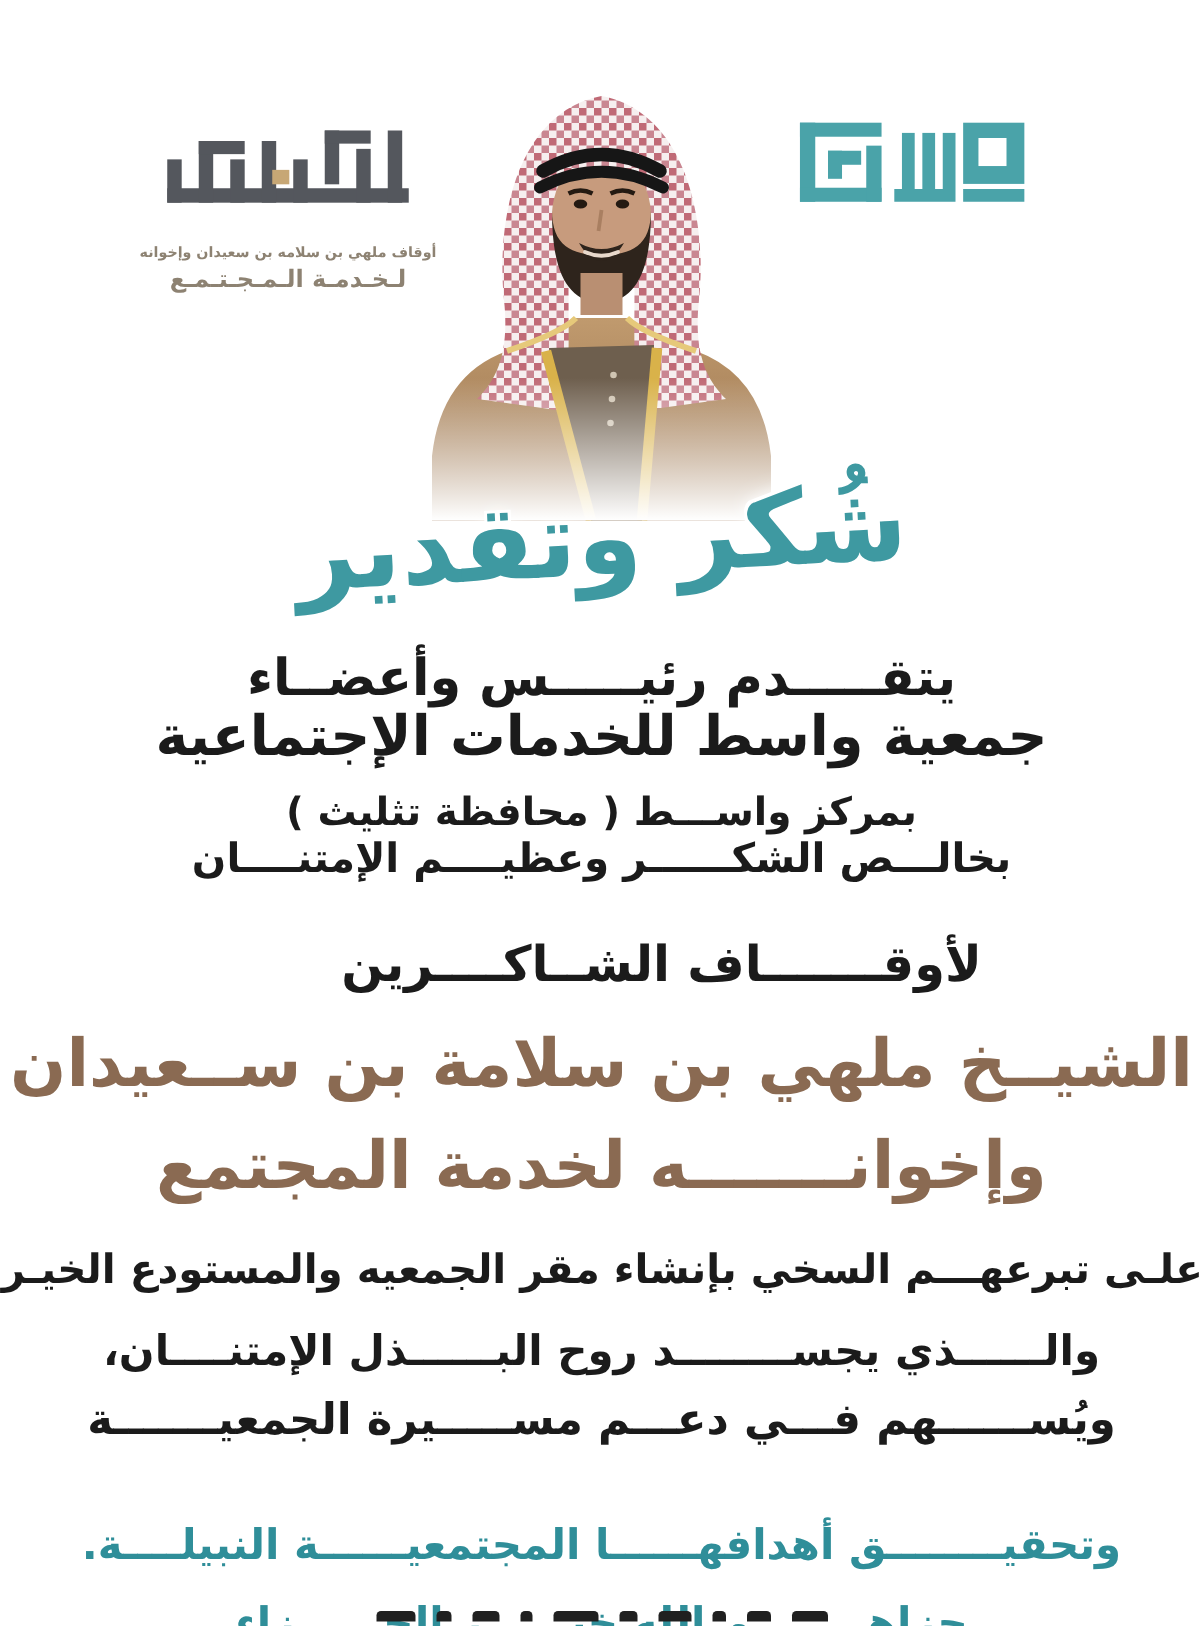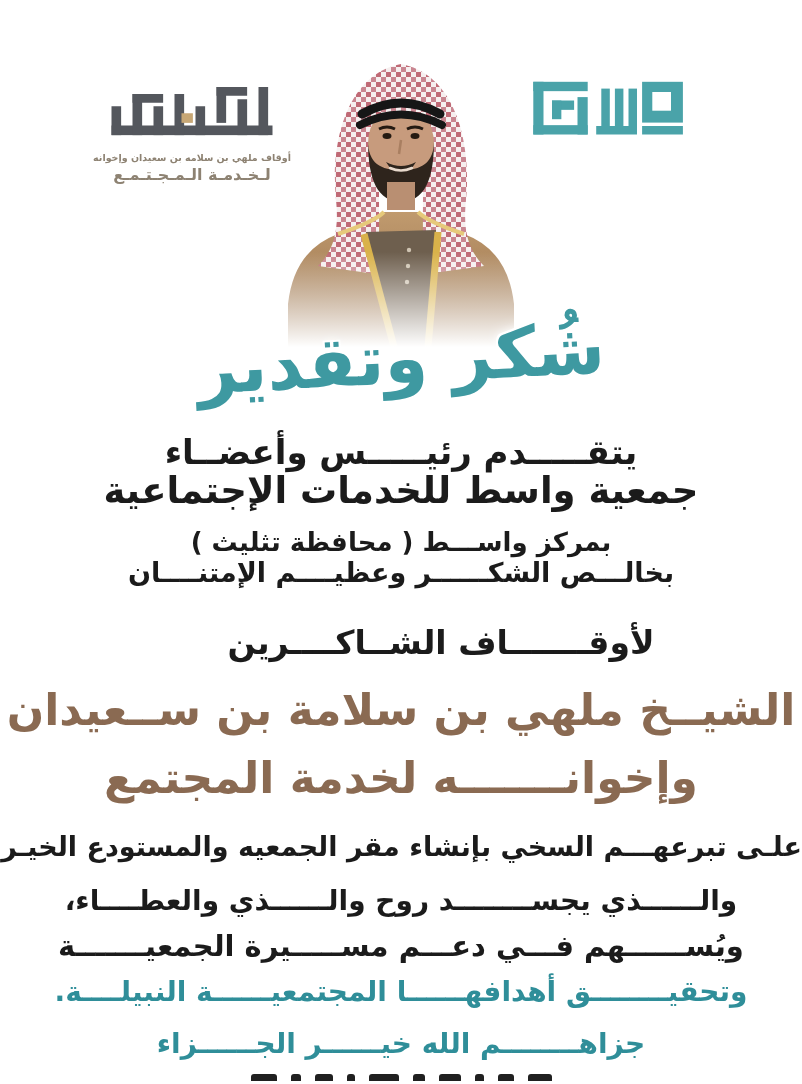--- a/index.html
+++ b/index.html
@@ -4,38 +4,38 @@
 <style>
   html,body{margin:0;padding:0;}
   body{
     width:802px;height:1084px;background:#ffffff;position:relative;
     font-family:"DejaVu Sans",sans-serif;overflow:hidden;
   }
   .abs{position:absolute;}
   
   .logo-left{left:92px;top:80px;width:200px;text-align:center;direction:rtl;}
   .logo-left .mark{width:180px;height:70px;margin:0 auto;display:block;}
-  .logo-left .sub1{color:#8d8272;font-size:9.5px;font-weight:bold;margin-top:2px;white-space:nowrap;}
+  .logo-left .sub1{color:#8d8272;font-size:9.5px;font-weight:bold;margin-top:13px;white-space:nowrap;}
   .logo-left .sub2{color:#8d8272;font-size:16px;font-weight:bold;letter-spacing:4px;margin-top:2px;white-space:nowrap;}
   .logo-right{left:488px;top:78px;width:230px;text-align:center;direction:rtl;}
   .logo-right .mark{width:170px;height:62px;margin:0 auto;display:block;}
   .logo-right .l1{color:#4aa3a9;font-size:23px;font-weight:bold;margin-top:2px;white-space:nowrap;}
   .logo-right .l2{color:#4aa3a9;font-size:14.5px;font-weight:bold;margin-top:3px;white-space:nowrap;}
   
   .portrait{left:276px;top:52px;width:250px;height:295px;}
   
   .callig{
     left:0;top:318px;width:100%;text-align:center;direction:rtl;
     font-size:70px;font-weight:bold;color:#3e99a1;transform:rotate(-3deg);
     text-shadow:-2px -2px 0 #fff,2px -2px 0 #fff,-2px 2px 0 #fff,2px 2px 0 #fff,0 0 10px #fff,0 0 16px #fff;
     z-index:5;
   }
   
   .tline{left:0;width:100%;text-align:center;direction:rtl;font-weight:bold;white-space:nowrap;}
-  .c-black{color:#1b1b1b;} .c-brown{color:#8a6a52;} .c-teal{color:#2f8e99;}
+  .c-black{color:#1b1b1b;} .c-brown{color:#8a6a52;} .c-teal{color:#2f8e99;margin-top:38px;}
   .l1{top:432px;font-size:34px;}
   .l2{top:469px;font-size:37px;}
   .l3{top:527px;font-size:26px;}
   .l4{top:557px;font-size:27px;}
   .l5{top:623px;font-size:33px;padding-left:40px;}
   .l6{top:684px;font-size:44px;}
   .l7{top:752px;font-size:44px;}
   .l8{top:831px;font-size:27px;}
   .l9{top:884px;font-size:28px;}
   .l10{top:929px;font-size:29px;}
@@ -145,21 +145,21 @@
 <div class="abs callig">شُكر وتقدير</div>
 
 <div class="abs tline l1 c-black">يتقـــــدم رئيـــــس وأعضــاء</div>
 <div class="abs tline l2 c-black">جمعية واسط للخدمات الإجتماعية</div>
 <div class="abs tline l3 c-black">بمركز واســـط ( محافظة تثليث )</div>
 <div class="abs tline l4 c-black">بخالـــص الشكــــــر وعظيــــم الإمتنــــان</div>
 <div class="abs tline l5 c-black">لأوقـــــــاف الشــاكــــرين</div>
 <div class="abs tline l6 c-brown">الشيــخ ملهي بن سلامة بن ســعيدان</div>
 <div class="abs tline l7 c-brown">وإخوانـــــــه لخدمة المجتمع</div>
 <div class="abs tline l8 c-black">علـى تبرعهـــم السخي بإنشاء مقر الجمعيه والمستودع الخيـري</div>
-<div class="abs tline l9 c-black">والــــــذي يجســــــــد روح والــــــذي والعطــــاء،</div>
+<div class="abs tline l9 c-black">والــــــذي يجســــــــد روح البــــــذل الإمتنــــان،</div>
 <div class="abs tline l10 c-black">ويُســــــهم فـــي دعـــم مســـــيرة الجمعيـــــــة</div>
 <div class="abs tline l11 c-teal">وتحقيــــــــق أهدافهــــــا المجتمعيــــــة النبيلــــة.</div>
 <div class="abs tline l12 c-teal">جزاهــــــــم الله خيــــــر الجــــــزاء</div>
 
 <div class="abs clipped">
   <i style="width:26px"></i>
     <i style="width:10px"></i>
     <i style="width:18px"></i>
     <i style="width:8px"></i>
   <i style="width:30px"></i>

